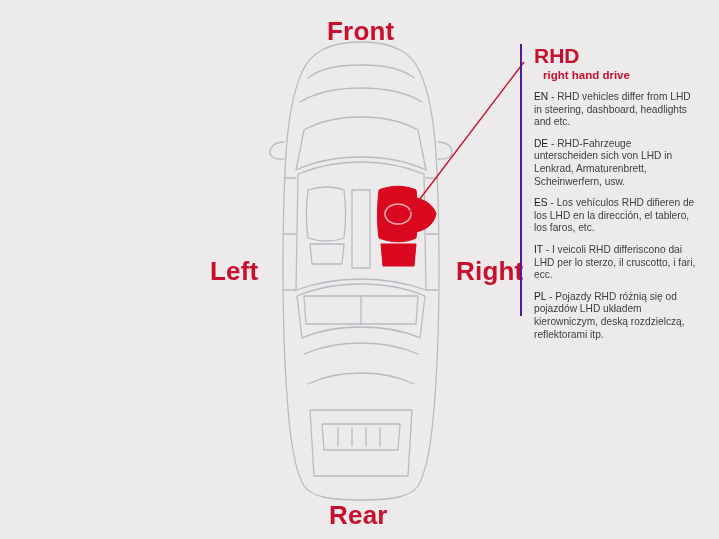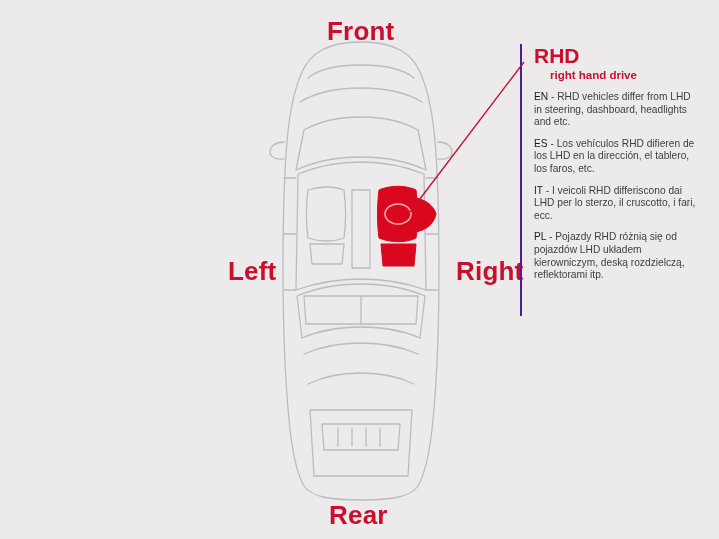--- a/index.html
+++ b/index.html
@@ -21,21 +21,21 @@
   .orient-label {
     position: absolute;
     color: #c8102e;
     font-weight: bold;
     font-size: 26px;
     letter-spacing: 0.2px;
     white-space: nowrap;
   }
   .orient-front { top: 16px; left: 327px; }
   .orient-rear  { top: 500px; left: 329px; }
-  .orient-left  { top: 256px; left: 228px; }
+  .orient-left  { top: 256px; left: 210px; }
   .orient-right { top: 256px; left: 456px; text-align: right; }
 
   .car-wrap {
     position: absolute;
     top: 38px;
     left: 248px;
     width: 226px;
     height: 465px;
   }
   .car-wrap svg { display: block; }
@@ -55,21 +55,21 @@
     font-weight: bold;
     font-size: 21px;
     line-height: 23px;
     margin: 0 0 1px 0;
   }
   .callout-sub {
     color: #c8102e;
     font-weight: bold;
     font-size: 11.5px;
     line-height: 14px;
-    margin: 0 0 9px 16px;
+    margin: 0 0 9px 9px;
   }
   .desc {
     color: #3e3e42;
     font-size: 10.2px;
     line-height: 12.6px;
     margin: 0 0 9px 0;
   }
   .desc b {
     color: #1d1d1f;
     font-weight: normal;
@@ -148,19 +148,20 @@
 
   <svg class="leader" viewBox="0 0 118 160" xmlns="http://www.w3.org/2000/svg">
     <line x1="116" y1="2" x2="2" y2="152" stroke="#c8102e" stroke-width="1.4"></line>
   </svg>
 
   <div class="callout">
     <div class="callout-title">RHD</div>
     <div class="callout-sub">right hand drive</div>
     <div>
       <p class="desc"><b>EN</b><span> - </span><span>RHD vehicles differ from LHD in steering, dashboard, headlights and etc.</span></p>
+      <p class="desc"><b>DE</b><span> - </span><span>RHD-Fahrzeuge unterscheiden sich von LHD in Lenkrad, Armaturenbrett, Scheinwerfern, usw.</span></p>
       <p class="desc"><b>ES</b><span> - </span><span>Los vehículos RHD difieren de los LHD en la dirección, el tablero, los faros, etc.</span></p>
       <p class="desc"><b>IT</b><span> - </span><span>I veicoli RHD differiscono dai LHD per lo sterzo, il cruscotto, i fari, ecc.</span></p>
       <p class="desc"><b>PL</b><span> - </span><span>Pojazdy RHD różnią się od pojazdów LHD układem kierowniczym, deską rozdzielczą, reflektorami itp.</span></p>
     </div>
   </div>
 
 </div>
 
 </body></html>

